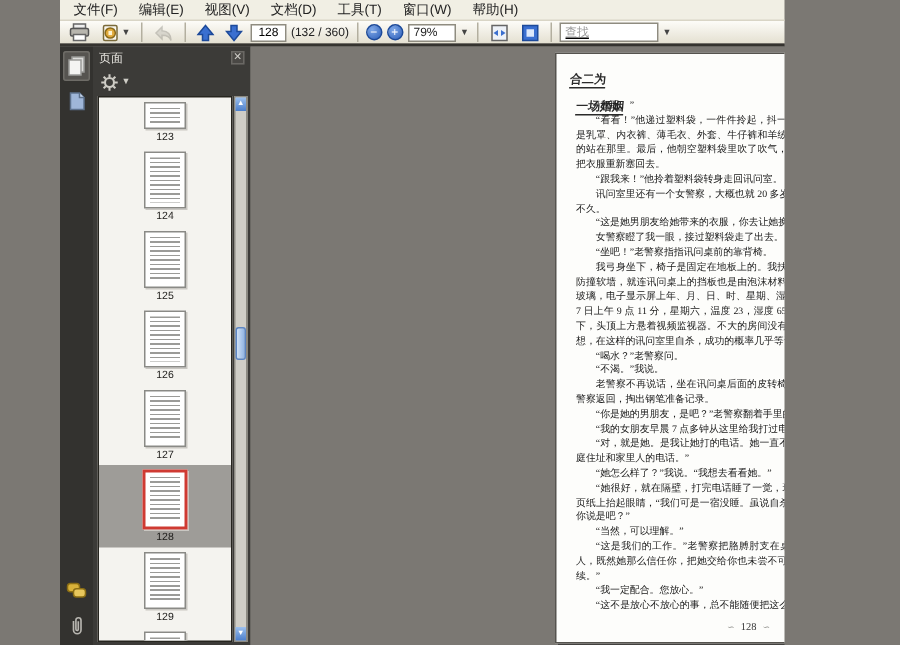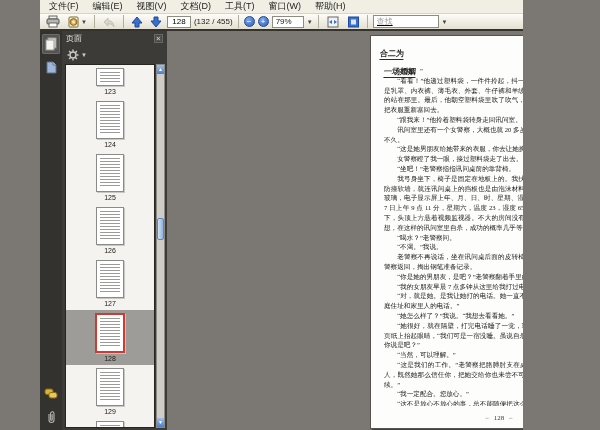--- a/index.html
+++ b/index.html
@@ -175,21 +175,21 @@
       </span>
     </div>
     <div class="tb-btn">
       <span>
         <svg width="12" height="12" viewBox="0 0 12 12">
             <path d="M6 11 L1 5 L4 5 L4 1 L8 1 L8 5 L11 5 Z" fill="#3a6fd0" stroke="#1d4a9a"></path>
           </svg>
       </span>
     </div>
     <input class="page-input" value="128" style="">
-    <span class="page-count">(132 / 455)</span>
+    <span class="page-count">(132 / 360)</span>
     <div class="tb-sep"></div>
     <div class="round-btn">−</div>
     <div class="round-btn">+</div>
     <div class="zoom-box">79%</div>
     <span class="caret">▼</span>
     <div class="tb-sep"></div>
     <div class="tb-btn">
       <span>
         <svg width="14" height="12" viewBox="0 0 14 12">
             <rect x="2" y="1" width="10" height="10" fill="#eef2f8" stroke="#666"></rect>

